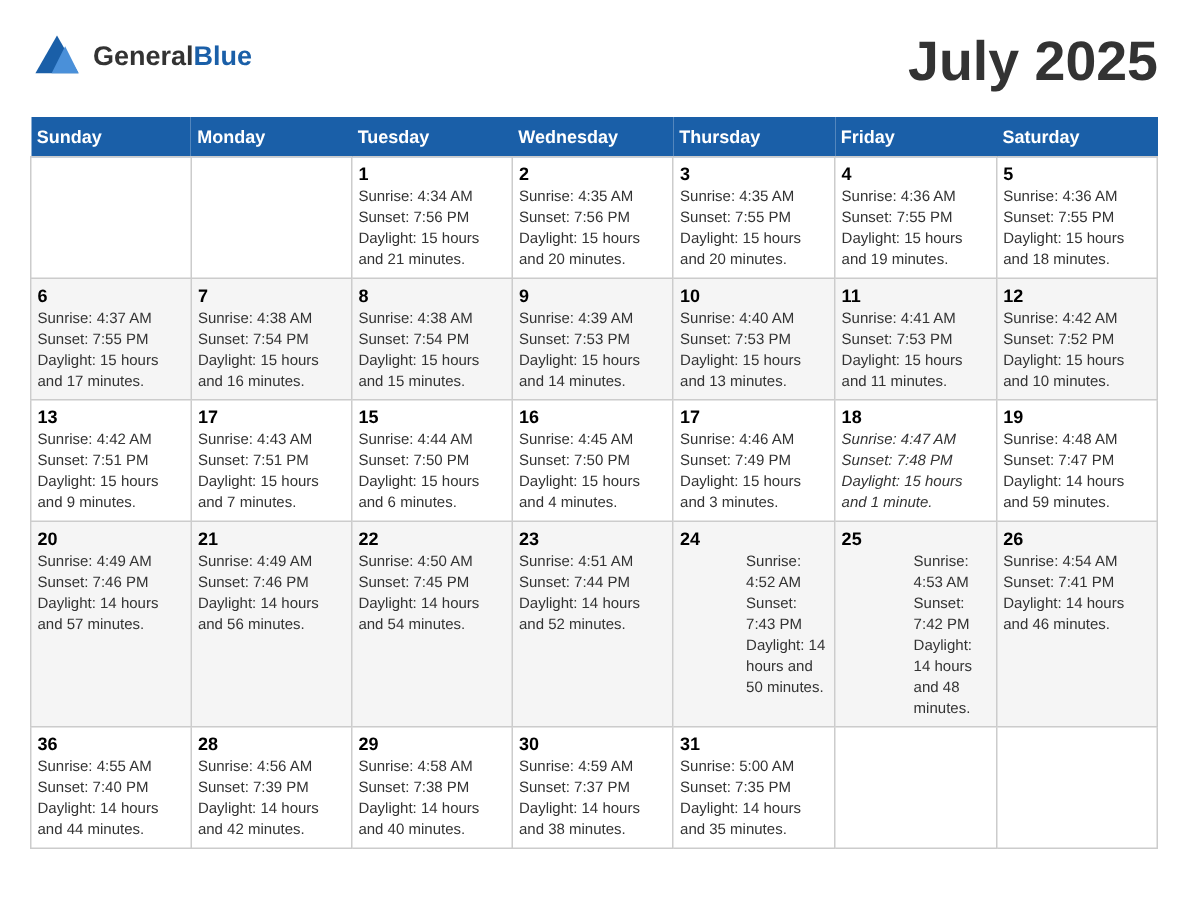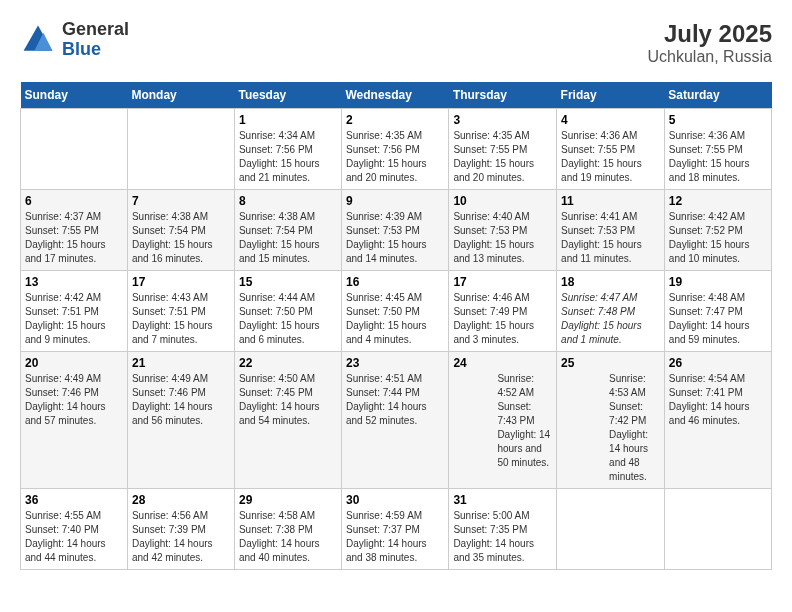--- a/index.html
+++ b/index.html
@@ -16,42 +16,42 @@
       align-items: flex-start;
       margin-bottom: 16px;
     }
     .logo {
       display: flex;
       align-items: center;
       gap: 6px;
     }
     .logo-text {
       display: flex;
-      flex-direction: column;
+      flex-direction: row;
       line-height: 1.1;
     }
     .logo-general {
       font-size: 18px;
       font-weight: bold;
       color: #333;
     }
     .logo-blue {
       font-size: 18px;
       font-weight: bold;
       color: #1a5fa8;
     }
     .logo-icon {
       width: 36px;
       height: 36px;
     }
     .title-block {
       text-align: right;
     }
     .month-title {
-      font-size: 24px;
+      font-size: 37px;
       font-weight: bold;
       color: #333;
     }
     .location {
       font-size: 16px;
       color: #555;
     }
     table {
       width: 100%;
       border-collapse: collapse;
@@ -101,21 +101,20 @@
       <polygon points="20,4 36,32 4,32" fill="#1a5fa8"></polygon>
       <polygon points="26,12 36,32 16,32" fill="#4a90d9"></polygon>
     </svg>
     <div class="logo-text">
       <span class="logo-general">General</span>
       <span class="logo-blue">Blue</span>
     </div>
   </div>
   <div class="title-block">
     <div class="month-title">July 2025</div>
-    <div class="location">Uchkulan, Russia</div>
   </div>
 </div>
 
 <table>
   <thead>
     <tr>
     <th>Sunday</th>
         <th>Monday</th>
         <th>Tuesday</th>
         <th>Wednesday</th>

